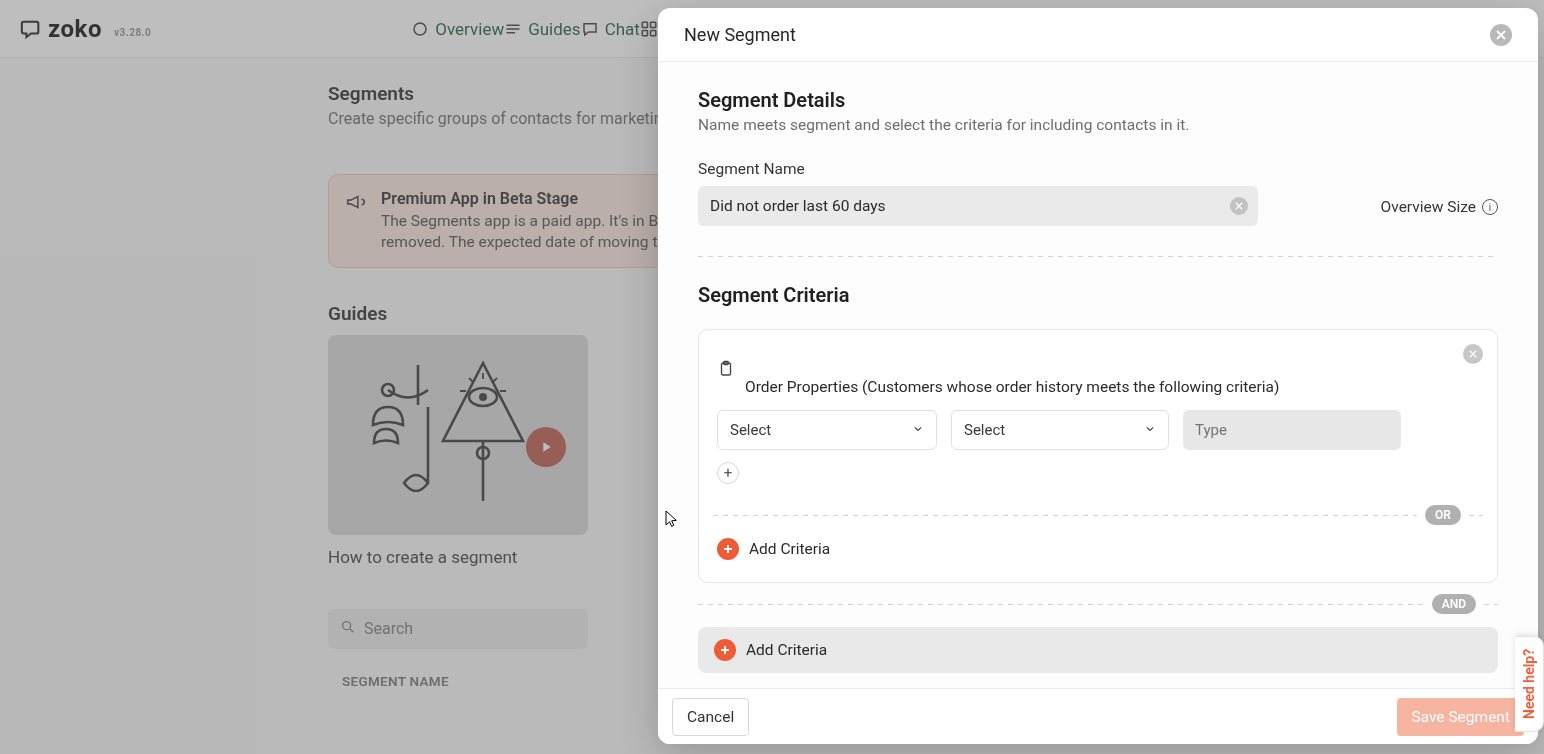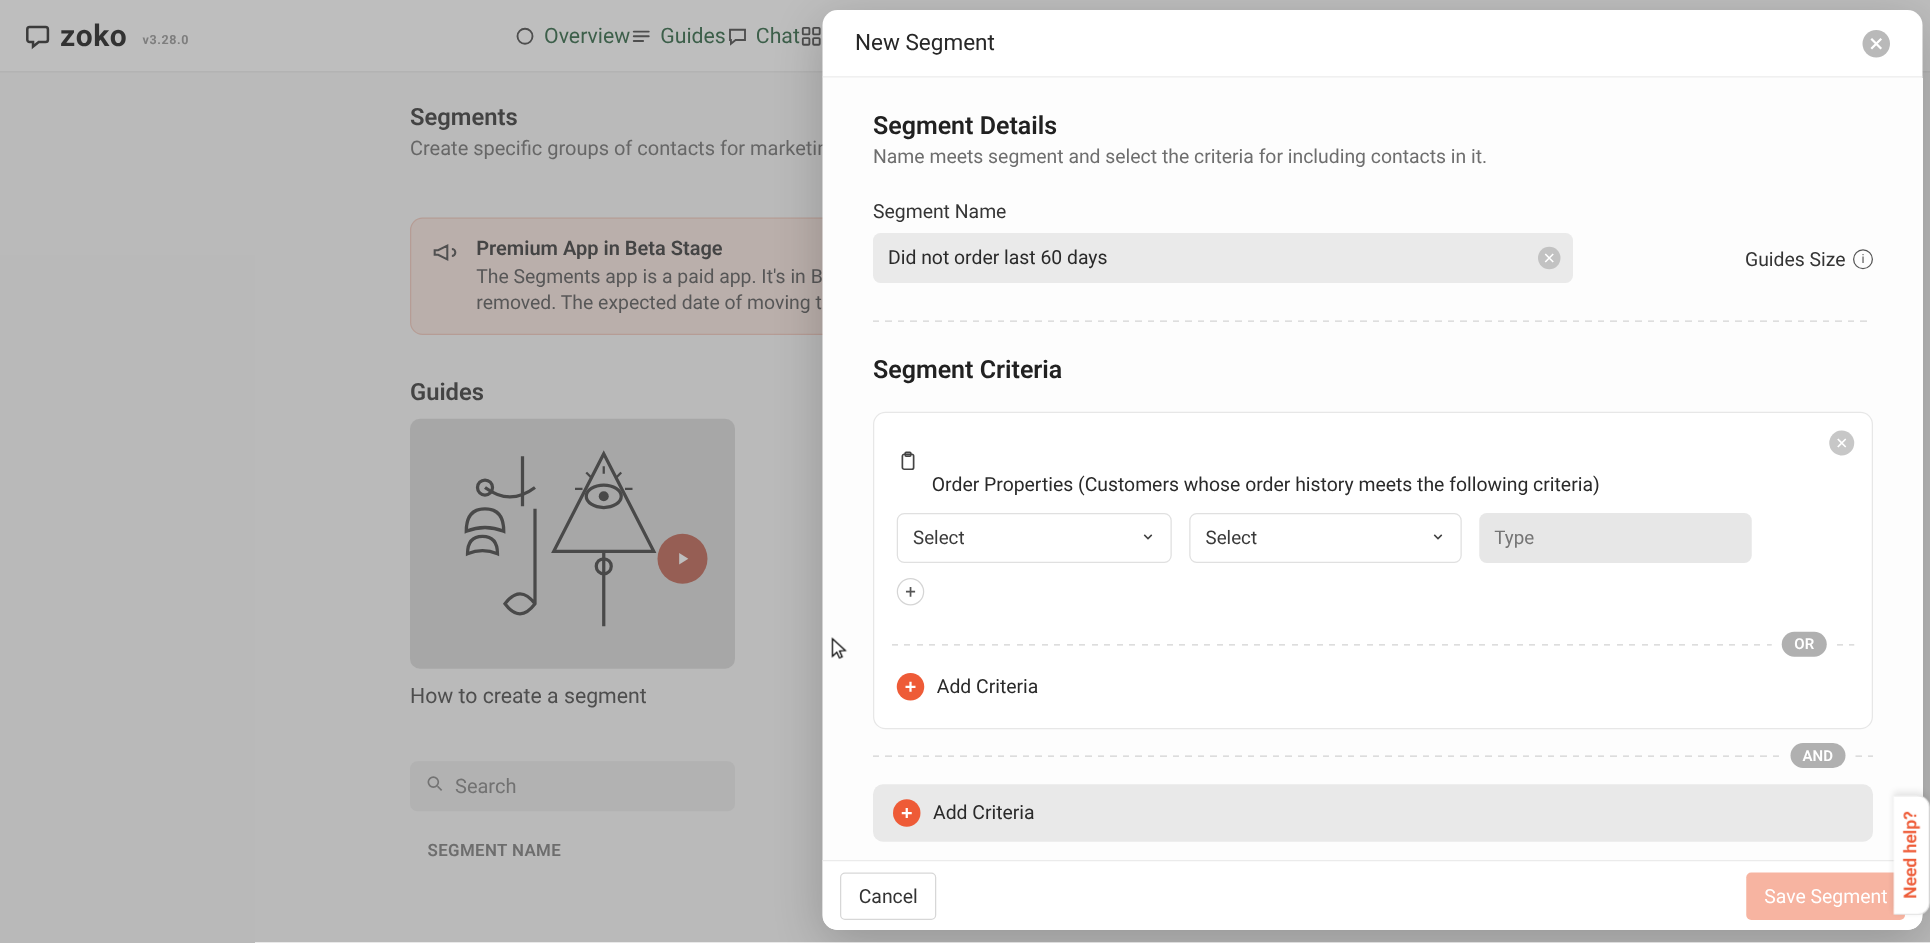--- a/index.html
+++ b/index.html
@@ -224,21 +224,21 @@
         <div class="seg-name-input">
           <input value="Did not order last 60 days" style="">
           <span class="clear">
             <svg viewBox="0 0 10 10">
                 <path d="M1 1l8 8M9 1l-8 8" stroke="#fff" stroke-width="1.6"></path>
               </svg>
           </span>
         </div>
       </div>
       <div class="detail-right">
-        <span class="label" style="margin-bottom:0">Guides Size</span>
+        <span class="label" style="margin-bottom:0">Overview Size</span>
         <span class="info-icon">i</span>
       </div>
     </div>
 
     <div class="dash-sep"></div>
 
     <div class="criteria-sec">
       <div class="sec-title">Segment Criteria</div>
 
       <div class="crit-card">

